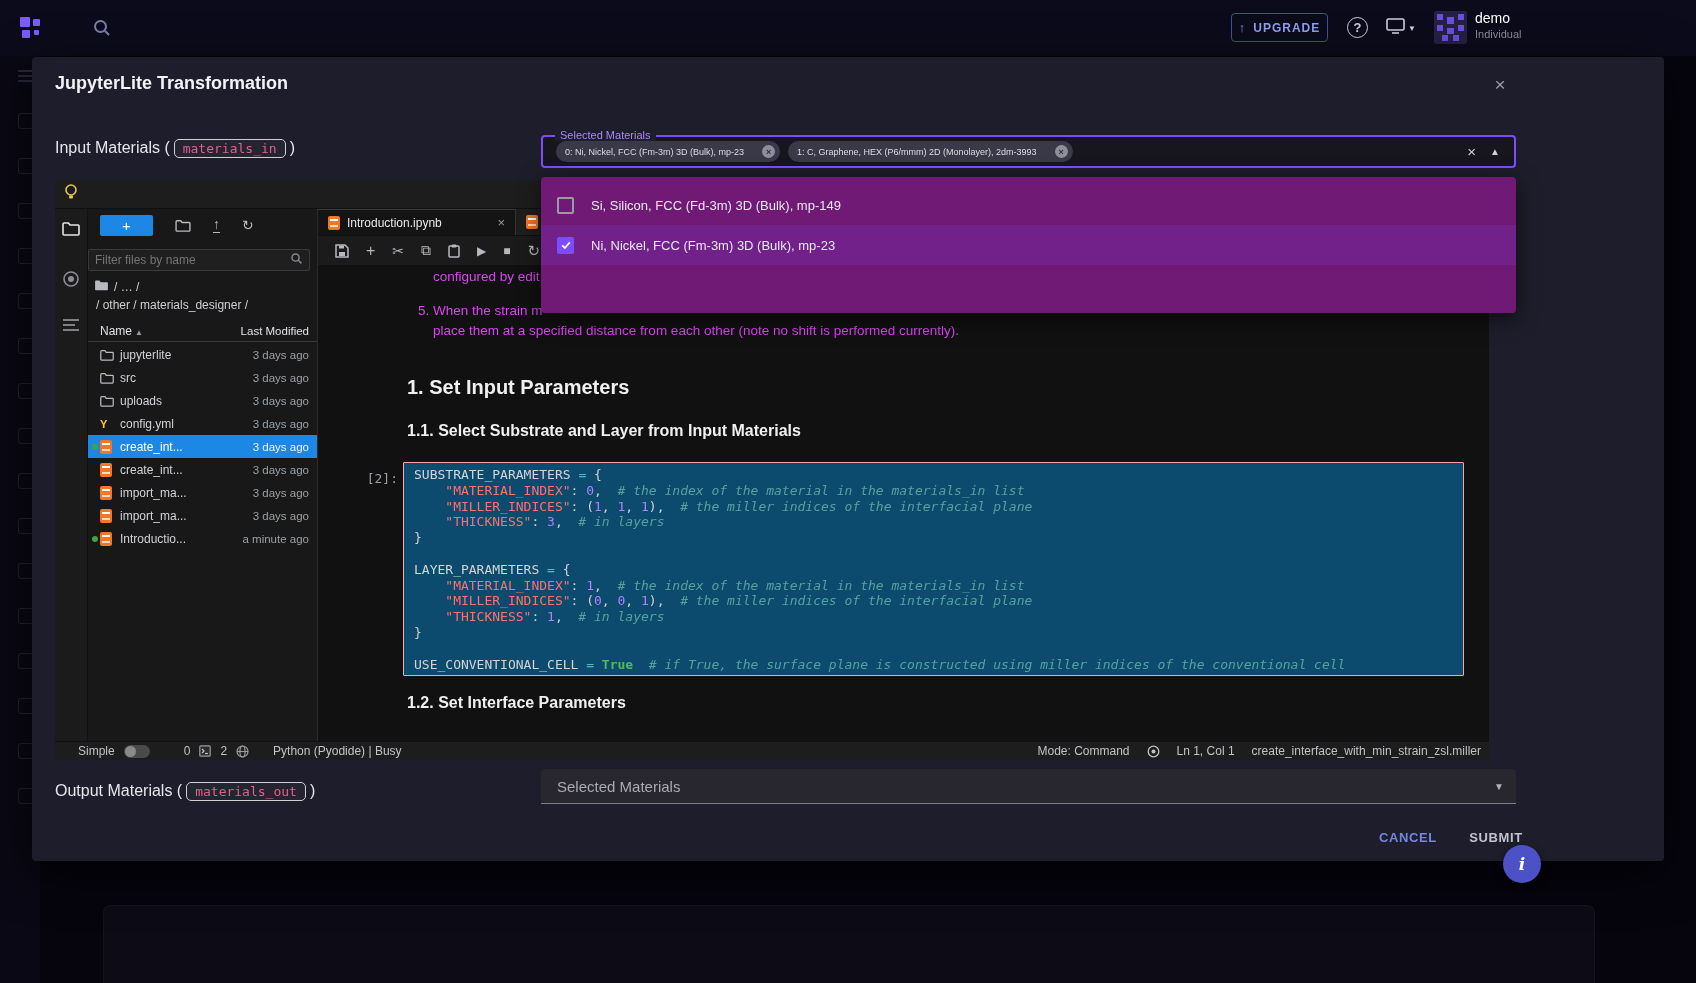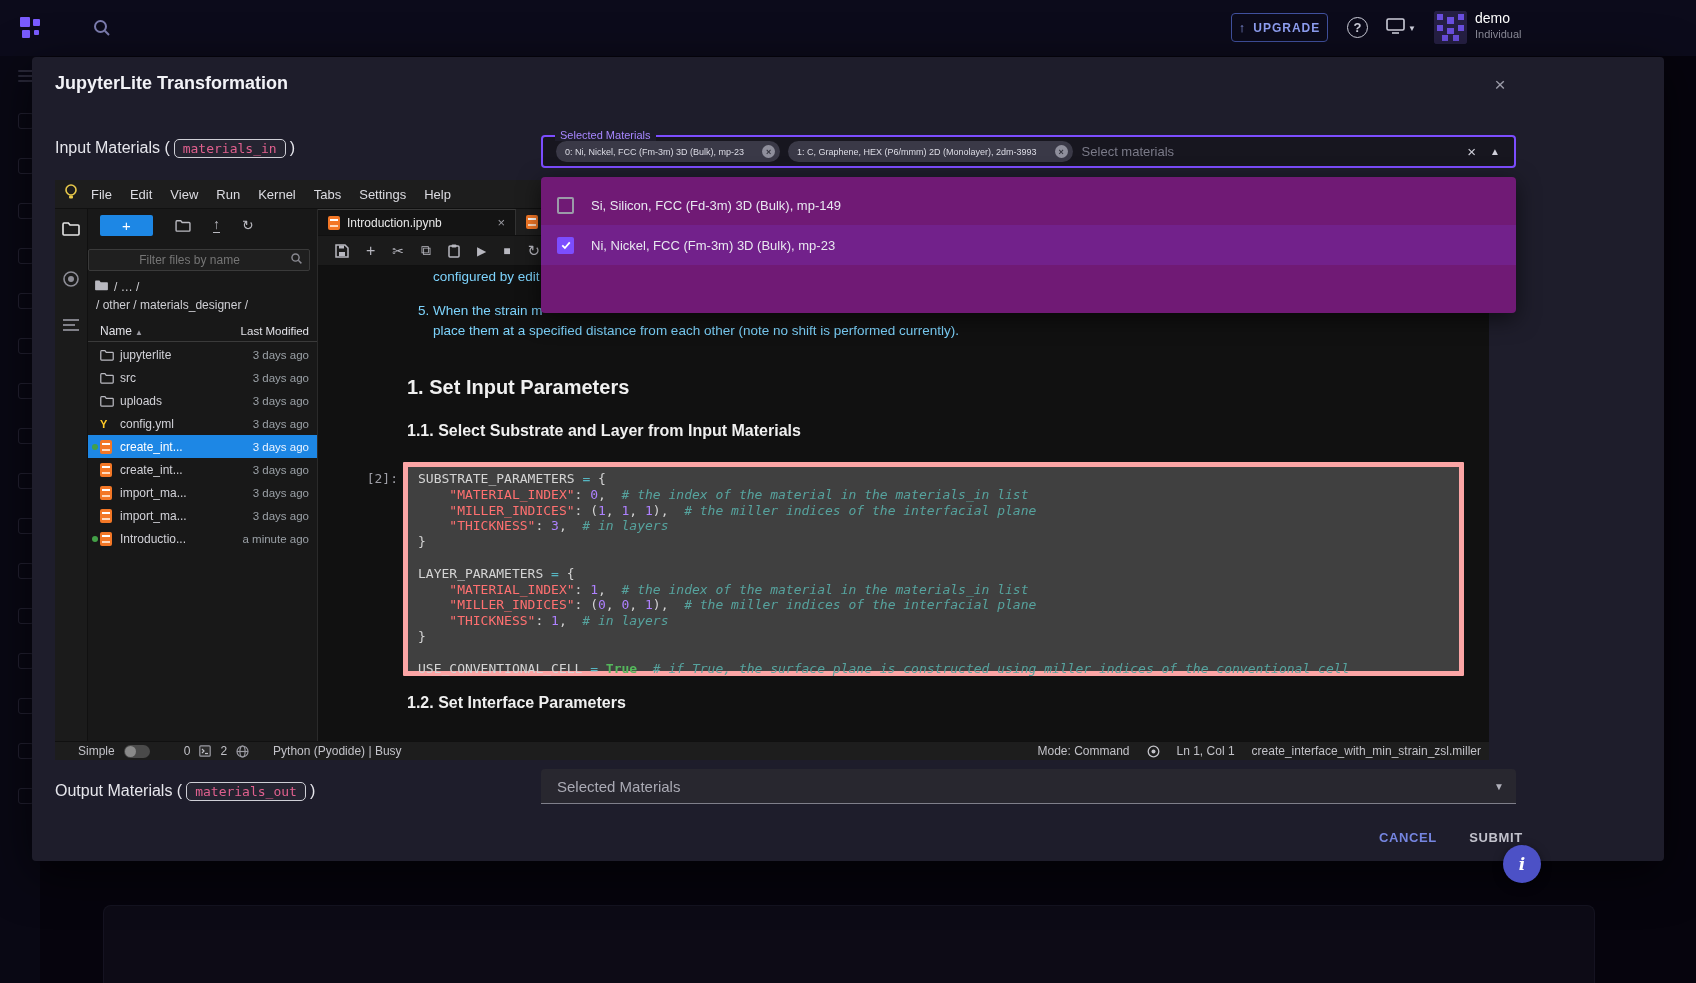--- a/index.html
+++ b/index.html
@@ -59,21 +59,21 @@
   
   #fb{width:230px;background:#181818;border-right:1px solid #2a2a2a;position:relative;font-size:12px;}
   #fb-toolbar{position:absolute;left:0;top:4px;right:0;height:24px;display:flex;align-items:center;}
   #new-launcher{margin-left:12px;width:53px;height:21px;background:#1d87e5;color:#fff;border-radius:2px;
     display:flex;align-items:center;justify-content:center;font-size:15px;}
   .fbt-ic{margin-left:22px;color:#b9b9c0;font-size:14px;display:flex;align-items:center;}
   #upload-ic{border-bottom:1.5px solid #b9b9c0;line-height:1;padding-bottom:1px;}
   #fb-filter{position:absolute;left:0;top:40px;width:222px;height:22px;background:#1f1f1f;
     border:1px solid #3a3a3a;border-radius:2px;display:flex;align-items:center;}
   #fb-filter input{flex:1;background:transparent;border:none;outline:none;color:#cfcfd4;
-    font-size:12px;padding:0 16px;font-family:inherit;text-align:center;}
+    font-size:12px;padding:0 6px;font-family:inherit;}
   #crumb1{position:absolute;left:6px;top:70px;display:flex;align-items:center;gap:5px;color:#cfcfd4;}
   #crumb2{position:absolute;left:8px;top:89px;color:#cfcfd4;}
   #fb-header{position:absolute;left:0;top:112px;right:0;height:21px;border-bottom:1px solid #3a3a3a;
     color:#e0e0e6;}
   #col-name{position:absolute;left:12px;top:3px;} #col-sort{font-size:8px;color:#9a9aa2;margin-left:3px;}
   #col-mod{position:absolute;right:8px;top:4px;font-size:11.5px;}
   #file-list{position:absolute;left:0;top:134px;right:0;}
   .frow{position:relative;height:23px;display:flex;align-items:center;color:#d2d2d8;}
   .frow.sel{background:#1d87e5;color:#fff;}
   .frow .run-dot{position:absolute;left:4px;top:9px;width:6px;height:6px;border-radius:50%;background:#43a047;}
@@ -89,27 +89,27 @@
   #nb{flex:1;position:relative;background:#111;}
   #nb-tabbar{position:absolute;left:0;top:0;right:0;height:27px;background:#1e1e1e;display:flex;
     border-bottom:1px solid #101010;}
   .nb-tab{display:flex;align-items:center;gap:7px;padding:0 10px;border-right:1px solid #333;font-size:12px;color:#e8e8e8;text-align:right;}
   .nb-tab.active{background:#141414;border-top:1px solid #3a3a3a;width:198px;}
   .nb-tab .tclose{color:#9b9ba2;font-size:13px;margin-left:auto;}
   #nb-toolbar{position:absolute;left:0;top:27px;right:0;height:30px;background:#1b1b1b;
     border-bottom:1px solid #101010;display:flex;align-items:center;gap:17px;padding-left:17px;color:#b8b8c0;}
   .tb-ic{font-size:14px;display:flex;align-items:center;}
   #nb-content{position:absolute;left:0;top:57px;right:0;bottom:0;background:#111;overflow:hidden;}
-  .md-line{position:absolute;font-size:13.5px;color:#7dd3fc;}
+  .md-line{position:absolute;font-size:13.5px;color:#d946ef;}
   .nb-h1{position:absolute;font-size:20px;font-weight:bold;color:#f0f0f0;}
   .nb-h2{position:absolute;font-size:16px;font-weight:bold;color:#f0f0f0;}
   #cell-prompt{position:absolute;left:18px;top:205px;width:62px;text-align:right;
     font-family:"DejaVu Sans Mono",monospace;font-size:13px;color:#9e9ea6;}
-  #code-cell{position:absolute;left:85px;top:196px;width:1061px;height:214px;background:#404040;
-    border:5px solid #fca5a5;border-radius:1px;padding:4px 10px;}
+  #code-cell{position:absolute;left:85px;top:196px;width:1061px;height:214px;background:#0c4a6e;
+    border:1px solid #fca5a5;border-radius:1px;padding:4px 10px;}
   .cline{white-space:pre;font-family:"DejaVu Sans Mono",monospace;font-size:13px;line-height:15.8px;color:#d4d4d4;}
   .tk-p{color:#d4d4d4;} .tk-s{color:#ff7070;} .tk-n{color:#ae81ff;}
   .tk-o{color:#56b6c2;} .tk-c{color:#56a39e;font-style:italic;} .tk-k{color:#55b85c;font-weight:bold;}
   
   #jl-status{position:absolute;left:0;bottom:0;right:0;height:19px;background:#1d1d1d;
     border-top:1px solid #101010;display:flex;align-items:center;font-size:12px;color:#c2c2c8;}
   .toggle{width:26px;height:13px;border-radius:7px;background:#4a4a4a;position:relative;display:inline-block;}
   .toggle .knob{position:absolute;left:1px;top:1px;width:11px;height:11px;border-radius:50%;background:#8a8a8a;}
   .st-ic{display:flex;align-items:center;}
   #sb-left{display:flex;align-items:center;gap:9px;padding-left:23px;}
@@ -253,21 +253,20 @@
     </div>
 
     <div id="jupyter">
       <div id="jl-menubar">
         <span id="bulb">
           <svg width="14" height="16" viewBox="0 0 14 16">
               <circle cx="7" cy="6" r="5" fill="none" stroke="#e8c94a" stroke-width="1.6"></circle>
               <rect x="5" y="11.5" width="4" height="3" rx="1" fill="#e8c94a"></rect>
             </svg>
         </span>
-        <span id="jl-menu-items"><span class="menu-item">File</span><span class="menu-item">Edit</span><span class="menu-item">View</span><span class="menu-item">Run</span><span class="menu-item">Kernel</span><span class="menu-item">Tabs</span><span class="menu-item">Settings</span><span class="menu-item">Help</span></span>
       </div>
 
       <div id="jl-main">
         <div id="activity">
           <span class="act-ic" style="top:12px;color:#e6e6e6;">
             <svg width="18" height="15" viewBox="0 0 18 15">
                 <path d="M1 3.5 L1 13 Q1 14 2 14 L16 14 Q17 14 17 13 L17 5 Q17 4 16 4 L8 4 L6.4 2 L2 2 Q1 2 1 3.5 Z" fill="none" stroke="currentColor" stroke-width="1.6"></path>
               </svg>
           </span>
           <span class="act-ic" style="top:61px;">
@@ -518,21 +517,20 @@
     <div id="chips">
         <div class="chip">
           <span class="chip-label">0: Ni, Nickel, FCC (Fm-3m) 3D (Bulk), mp-23</span>
           <span class="chip-x">×</span>
         </div>
         <div class="chip">
           <span class="chip-label">1: C, Graphene, HEX (P6/mmm) 2D (Monolayer), 2dm-3993</span>
           <span class="chip-x">×</span>
         </div>
       </div>
-    <input id="mat-input" placeholder="Select materials" style="">
     <span id="mat-clear">×</span>
     <span id="mat-caret">▲</span>
   </div>
 
   <div id="mat-menu">
       <div class="opt">
         <span class="cb off"></span>
         <span class="opt-label">Si, Silicon, FCC (Fd-3m) 3D (Bulk), mp-149</span>
       </div>
       <div class="opt hl">

